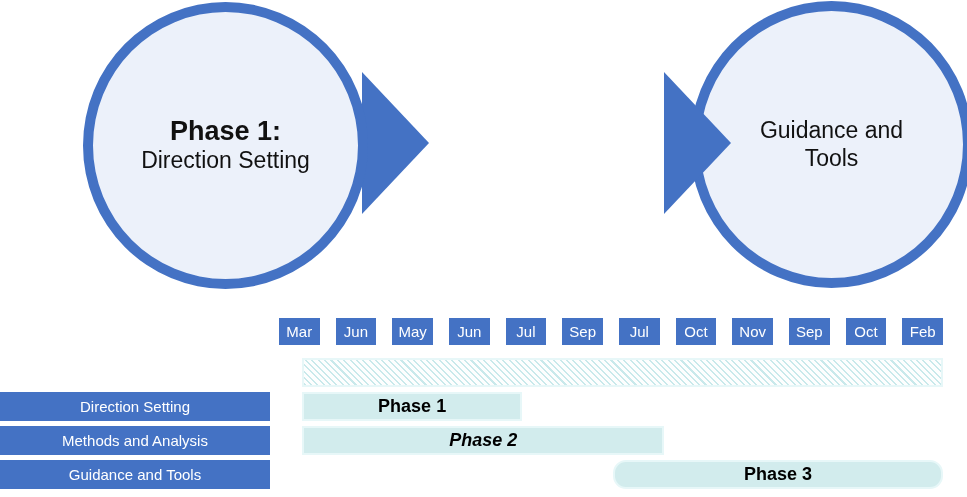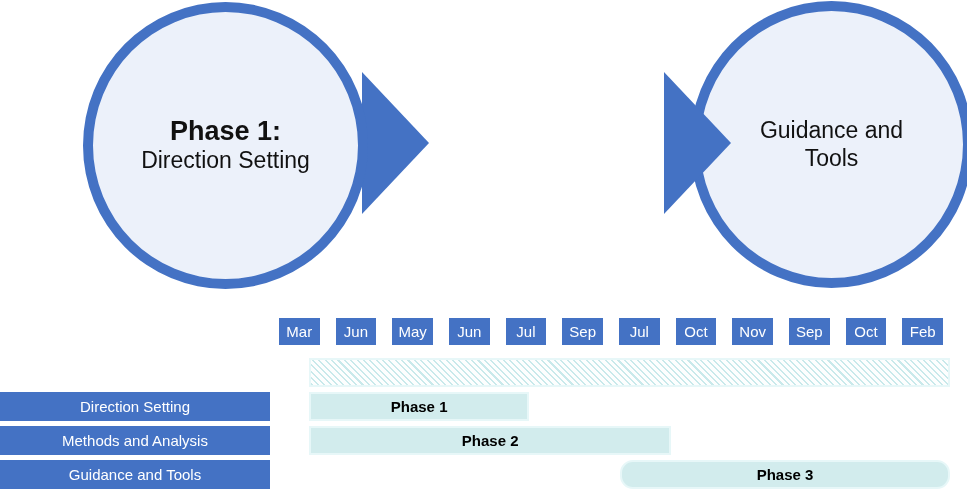--- a/index.html
+++ b/index.html
@@ -39,21 +39,21 @@
     position:absolute; left:0; width:270px; height:29px;
     background:var(--accent-blue); color:#ffffff; font-size:15px;
     display:flex; align-items:center; justify-content:center;
   }
   #r0 { top:358px; } #r1 { top:392px; } #r2 { top:426px; } #r3 { top:460px; }
   .timeline { position:absolute; left:279px; top:358px; width:664px; height:131px; }
   .bar {
     position:absolute; height:29px; box-sizing:border-box;
     background:var(--bar-fill); border:2px solid var(--bar-border);
     display:flex; align-items:center; justify-content:center;
-    font-size:15px; font-weight:bold; color:#000000;margin-left:7px;
+    font-size:18px; font-weight:bold; color:#000000;
   }
   .bar.hatch {
     background:repeating-linear-gradient(45deg,
       var(--hatch-line) 0px, var(--hatch-line) 1.5px,
       #fdfefe 1.5px, #fdfefe 4.5px);
   }
   #b0 { top:0; } #b1 { top:34px; } #b2 { top:68px; } #b3 { top:102px;border-radius:13px; }
 </style>
 </head>
 <body>
@@ -91,21 +91,21 @@
   <div class="rlabel" id="r2">Methods and Analysis</div>
   <div class="rlabel" id="r3">Guidance and Tools</div>
 
   <div class="timeline">
     <div class="bar hatch" id="b0" style="left: 3.5%; width: 96.5%;">
       <span></span>
     </div>
     <div class="bar" id="b1" style="left: 3.5%; width: 33.1%;">
       <span>Phase 1</span>
     </div>
-    <div class="bar" id="b2" style="left: 3.5%; width: 54.5%;">
+    <div class="bar" id="b2" style="left: 3.5%; width: 54.5%; font-style: italic;">
       <span>Phase 2</span>
     </div>
     <div class="bar" id="b3" style="left: 50.3%; width: 49.7%;">
       <span>Phase 3</span>
     </div>
   </div>
 
 </div>
 
 </body></html>

